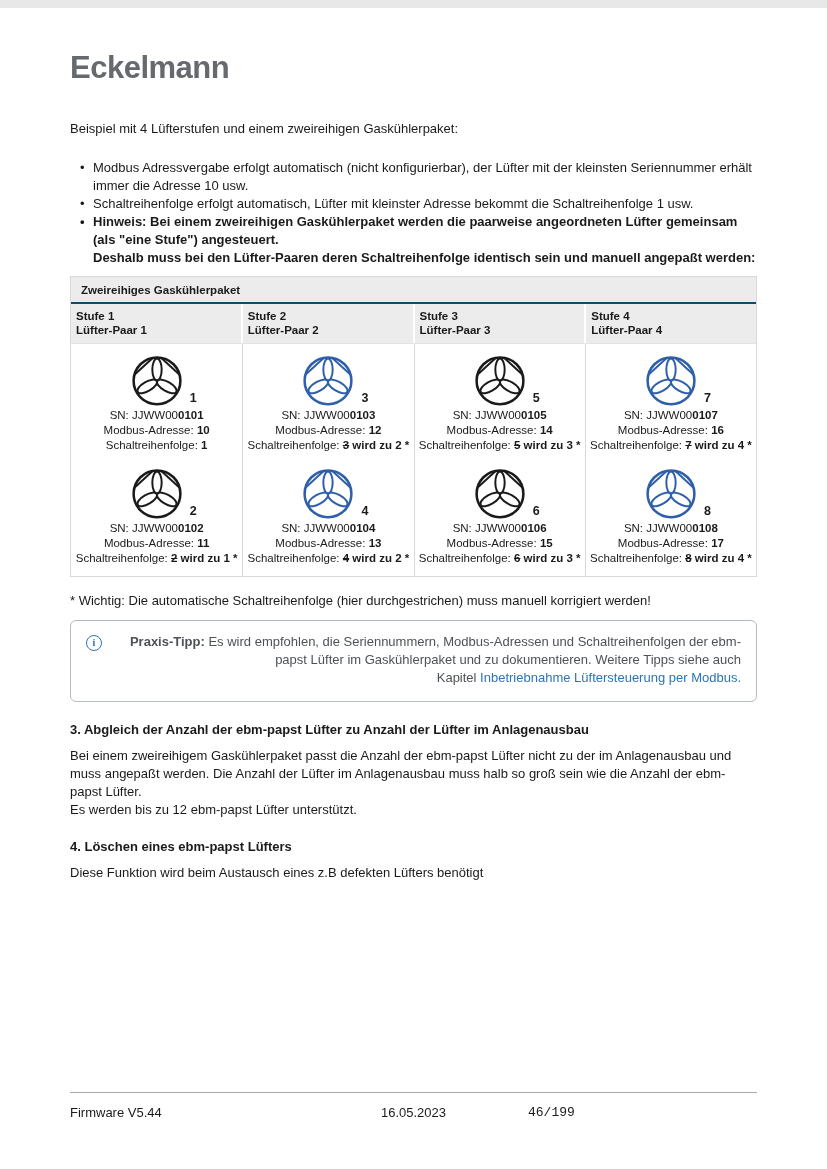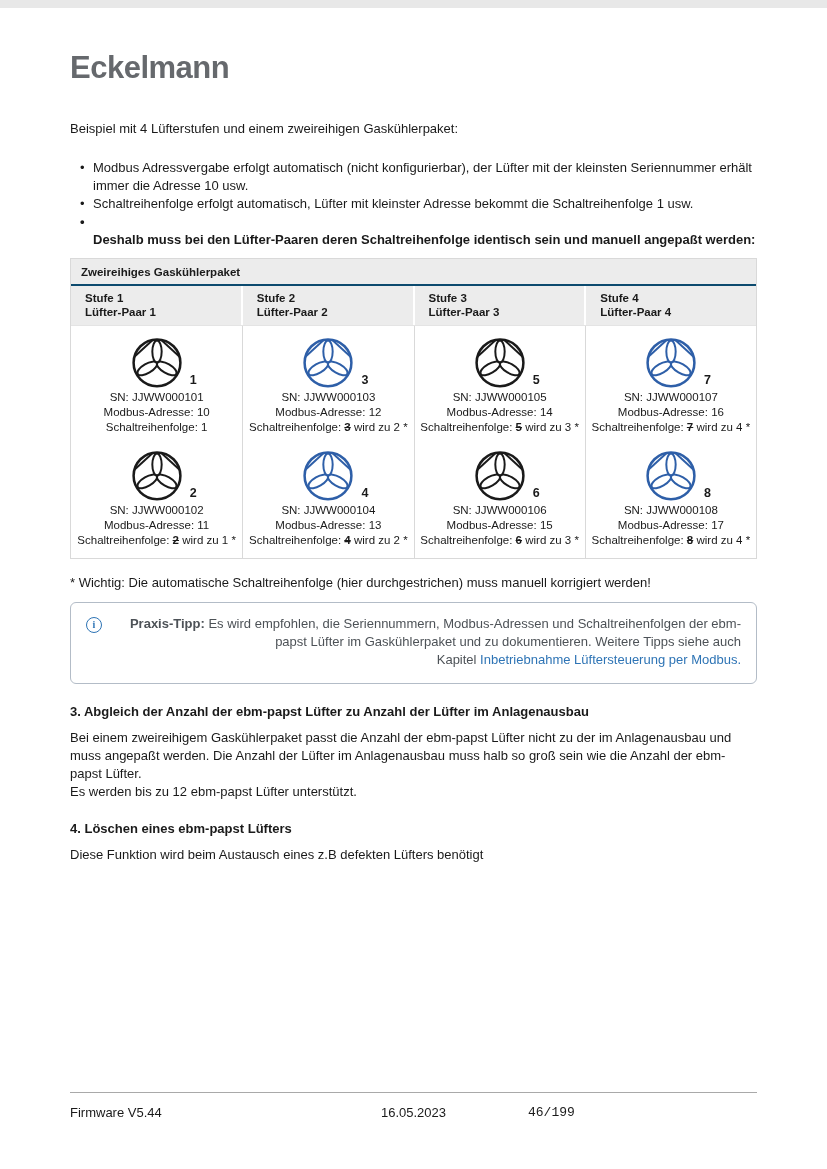--- a/index.html
+++ b/index.html
@@ -14,30 +14,30 @@
   .bullets{margin-top:21px;padding-left:10px;}
   .bullet{display:flex;}
   .bullet .dot{width:13px;flex:none;}
   .bullet .btxt{flex:1;}
   .bullet.bold{font-weight:700;}
 
   
   .doc-table{margin-top:9px;border:1px solid #d9d9d9;}
   .tbl-caption{background:#ececec;padding:6px 10px 5px;font-size:11.5px;line-height:14px;font-weight:700;border-bottom:2px solid #0c4a6e;}
   .head-row{display:grid;grid-template-columns:repeat(4,1fr);gap:2px;background:#ffffff;}
-  .head-cell{background:#ececec;padding:5px 14px 6px;font-size:11.5px;line-height:14px;font-weight:700;}
+  .head-cell{background:#ececec;padding:5px 5px 6px;font-size:11.5px;line-height:14px;font-weight:700;}
   .body-row{display:grid;grid-template-columns:repeat(4,1fr);border-top:1px solid #e4e4e4;}
   .body-cell{padding:8px 3px 10px;text-align:center;}
   .body-cell + .body-cell{border-left:1px solid #d9d9d9;}
   .fan-block{margin-bottom:12px;}
   .fan-block:last-child{margin-bottom:0;}
   .fan-icon-wrap{position:relative;width:54px;margin:0 auto;height:56px;}
   .fan-num{position:absolute;right:-13px;bottom:1px;font-weight:700;font-size:12.5px;}
   .fan-line{font-size:11.5px;line-height:15px;white-space:nowrap;}
-  .fan-line b{font-weight:400;}
+  .fan-line b{font-weight:700;}
   .fan-line s{font-weight:700;text-decoration:line-through;}
   .col-black{color:#1a1a1a;}
   .col-blue{color:#1a1a1a;}
   .col-black .fan-svg{color:#1a1a1a;}
   .col-blue .fan-svg{color:#2e5fa8;}
 
   .footnote{margin-top:15px;}
 
   .tipbox{margin-top:10px;border:1px solid #b3bcc7;border-radius:6px;padding:12px 15px 14px;display:flex;gap:12px;color:#4d5257;}
   .info-icon{flex:none;width:14px;height:14px;border:1.5px solid #2e74b5;border-radius:50%;color:#2e74b5;
@@ -83,21 +83,21 @@
         <span class="dot">•</span>
         <span class="btxt">Modbus Adressvergabe erfolgt automatisch (nicht konfigurierbar), der Lüfter mit der kleinsten Seriennummer erhält immer die Adresse 10 usw.</span>
       </div>
       <div class="bullet">
         <span class="dot">•</span>
         <span class="btxt">Schaltreihenfolge erfolgt automatisch, Lüfter mit kleinster Adresse bekommt die Schaltreihenfolge 1 usw.</span>
       </div>
       <div class="bullet bold">
         <span class="dot">•</span>
         <span class="btxt">
-          <br>
+          <span>Hinweis: Bei einem zweireihigen Gaskühlerpaket werden die paarweise angeordneten Lüfter gemeinsam (als "eine Stufe") angesteuert.</span><br>
           <span>Deshalb muss bei den Lüfter-Paaren deren Schaltreihenfolge identisch sein und manuell angepaßt werden:</span>
         </span>
       </div>
     </div>
 
     <div class="doc-table">
       <div class="tbl-caption">Zweireihiges Gaskühlerpaket</div>
       <div class="head-row">
         <div class="head-cell">
           <div>Stufe 1</div>

